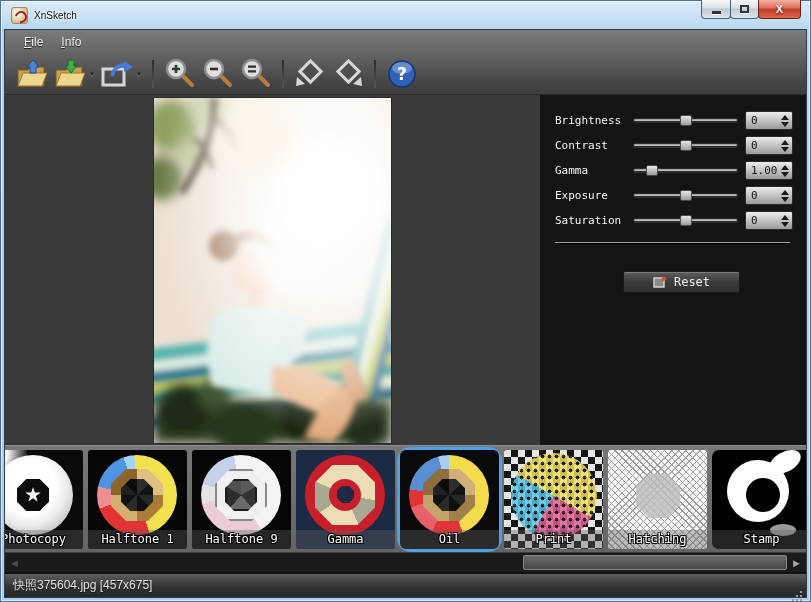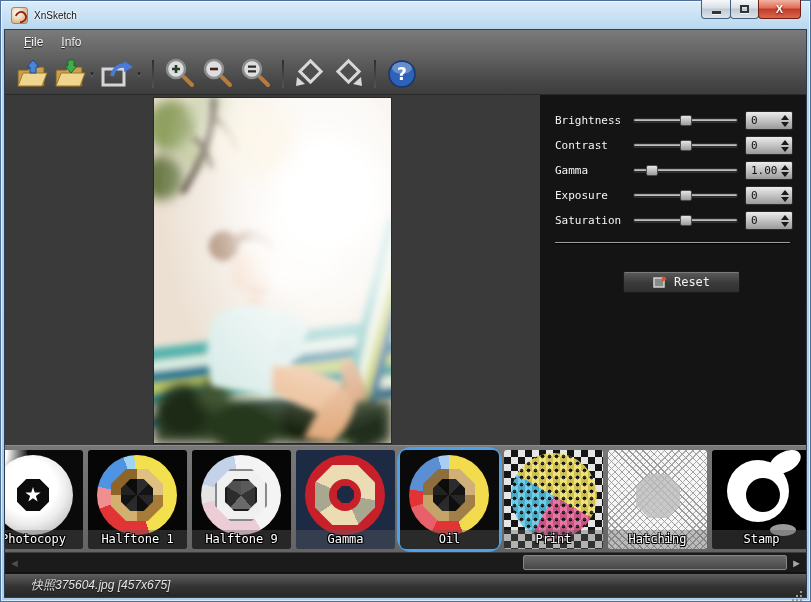--- a/index.html
+++ b/index.html
@@ -123,37 +123,37 @@
     background:conic-gradient(from 0deg,#f0e060 0deg 120deg,#e86098 120deg 210deg,#58c8e8 210deg 300deg,#f0e060 300deg 360deg); opacity:.85; }
   .art-print .lens::after{ content:''; position:absolute; inset:0; border-radius:50%;
     background-image:radial-gradient(circle,#141414 1.7px,transparent 2.2px); background-size:7px 7px; }
 
   .art-hatching{ background:#f6f6f6;
     background-image:repeating-linear-gradient(45deg,transparent 0 4px,#9a9a9a 4px 5px),
       repeating-linear-gradient(-45deg,transparent 0 4px,#ababab 4px 5px); }
   .art-hatching .hatch-oct{ position:absolute; left:28px; top:24px; width:44px; height:44px; background:#bdbdbd; opacity:.8;
     clip-path:polygon(29% 0,71% 0,100% 29%,100% 71%,71% 100%,29% 100%,0 71%,0 29%); }
 
-  .art-stamp{ background:#000; }
+  .art-stamp{ background:#000;border-radius:7px; }
   .art-stamp .s1{ position:absolute; left:15px; top:10px; width:62px; height:62px; border-radius:50%; background:#fff; }
   .art-stamp .s2{ position:absolute; left:34px; top:28px; width:34px; height:34px; border-radius:50%; background:#000; }
   .art-stamp .s3{ position:absolute; left:56px; top:2px; width:34px; height:20px; border-radius:50%; background:#fff; transform:rotate(-28deg); }
   .art-stamp .s4{ position:absolute; left:58px; top:74px; width:26px; height:12px; border-radius:50%; background:#9a9a9a; }
 
   
   .hscroll{ height:21px; background:#1b1b1b; border-top:1px solid #3c3c3c; border-bottom:1px solid #101010;
     position:relative; display:flex; align-items:center; }
   .scroll-left{ color:#4e4e4e; font-size:11px; margin-left:4px; }
   .scroll-right{ position:absolute; right:4px; color:#a8a8a8; font-size:11px; }
   .scroll-thumb{ position:absolute; left:518px; width:264px; top:2px; bottom:2px;
     background:linear-gradient(#6a6a6a,#484848); border:1px solid #868686; border-radius:2px; }
 
   
   .statusbar{ height:24px; background:linear-gradient(#5e5e5e,#333 55%,#262626); border-top:1px solid #141414;
-    display:flex; align-items:center; padding-left:26px; position:relative;font-style:italic; }
+    display:flex; align-items:center; padding-left:8px; position:relative; }
   .status-text{ color:#e4e4e4; font-size:12px; text-shadow:0 1px 1px #111; }
   .grip{ position:absolute; right:4px; bottom:4px; width:2px; height:2px; background:#999;
     box-shadow:-8px 8px 0 #999,-4px 8px 0 #999,0 8px 0 #999,-4px 4px 0 #999,0 4px 0 #999,0 0 0 #999, 0 4px 0 #999; }
 
   svg text{ font-family:"DejaVu Sans", sans-serif; }
 </style>
 </head>
 <body>
 
 <div class="window">

